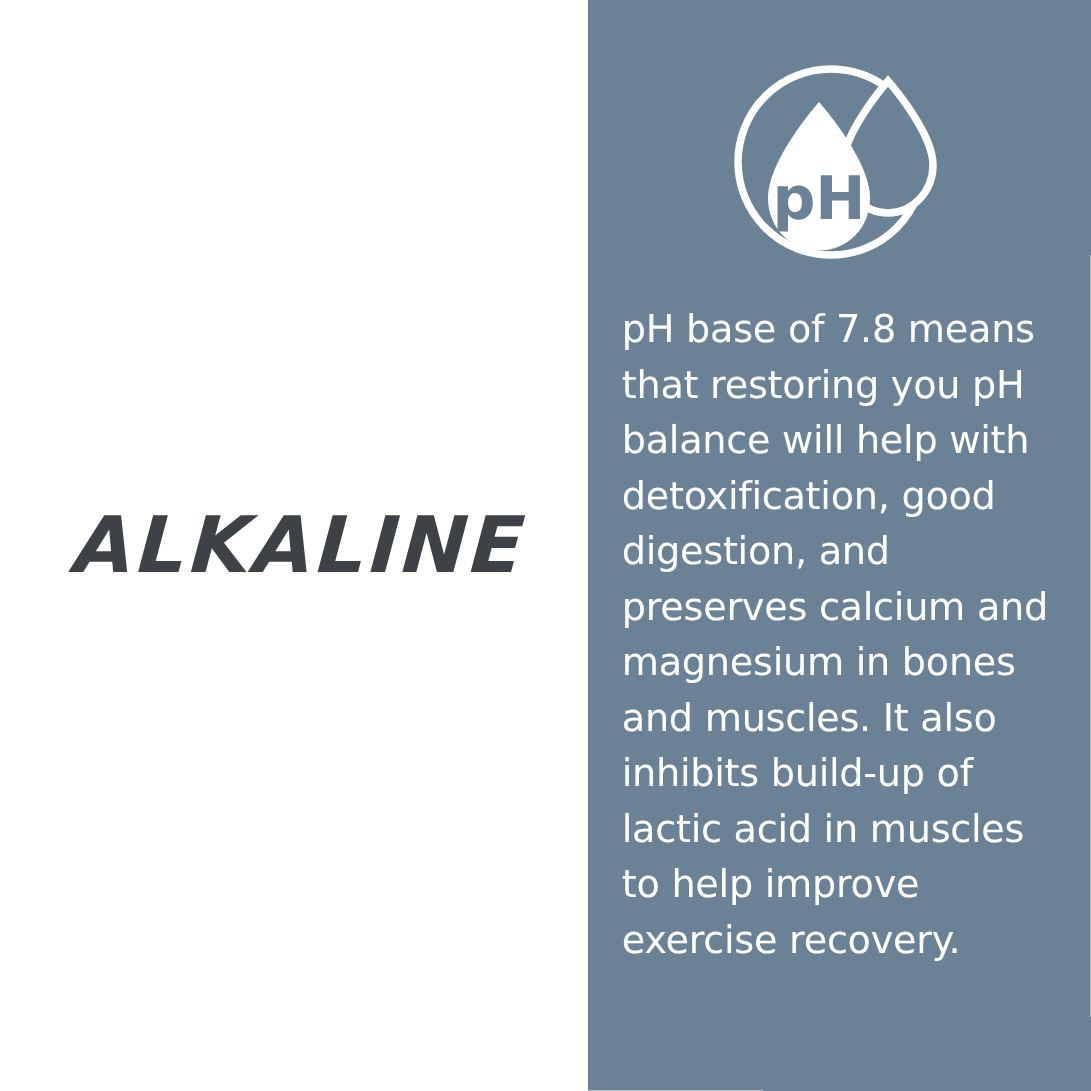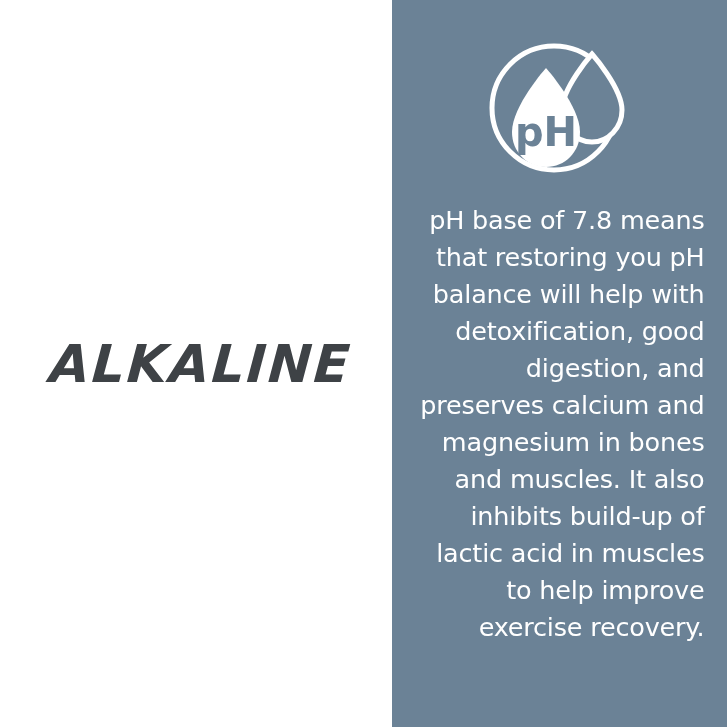--- a/index.html
+++ b/index.html
@@ -60,21 +60,21 @@
     align-items: center;
     justify-content: center;
   }
   .body-text {
     margin: 10px 0 0 0;
     width: 290px;
     color: #ffffff;
     font-family: "DejaVu Sans", sans-serif;
     font-size: 25.5px;
     line-height: 37px;
-    text-align: right;
+    text-align: left;
     letter-spacing: -0.2px;
   }
 </style>
 </head>
 <body>
 
 <div class="card">
 
   <div class="left-panel">
     <div class="headline">ALKALINE</div>

